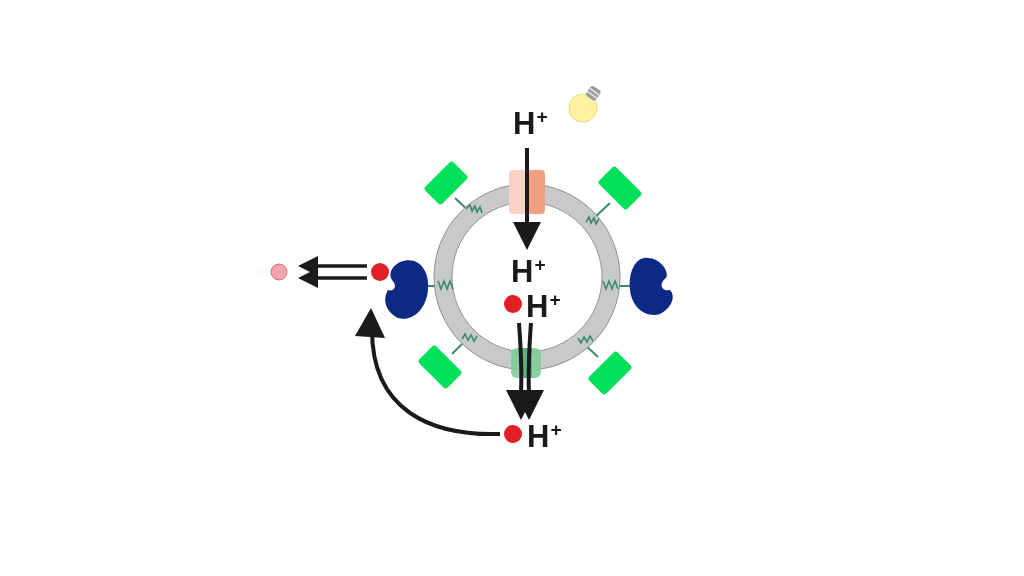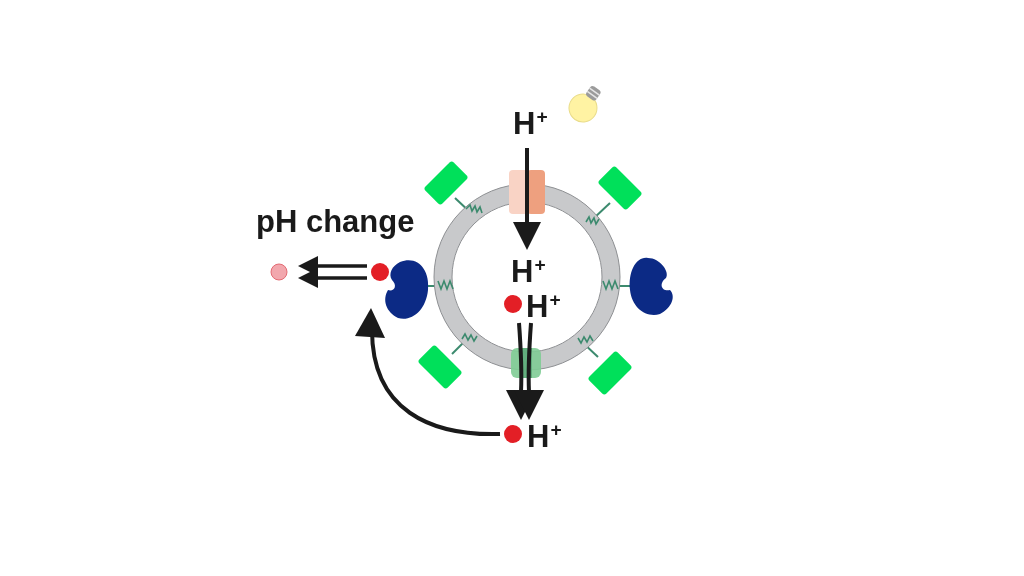--- a/index.html
+++ b/index.html
@@ -93,19 +93,18 @@
       <path d="M318,256 L298,266 L318,276 Z" fill="#1a1a1a"></path>
       <path d="M318,268 L298,278 L318,288 Z" fill="#1a1a1a"></path>
     </g>
 
     <circle cx="279" cy="272" r="8" fill="#f2a7ad" stroke="#e36a73" stroke-width="1"></circle>
     <circle cx="380" cy="272" r="9" fill="#e31f26"></circle>
     <circle cx="513" cy="304" r="9" fill="#e31f26"></circle>
     <circle cx="513" cy="434" r="9" fill="#e31f26"></circle>
   </svg>
 
-  <div class="lbl" style="left:256px; top:206px; font-size:31px;">pH change</div>
 
   <div class="lbl" style="left:513px; top:107px; font-size:31px;"><span>H</span><sup>+</sup></div>
   <div class="lbl" style="left:511px; top:255px; font-size:31px;"><span>H</span><sup>+</sup></div>
   <div class="lbl" style="left:526px; top:290px; font-size:31px;"><span>H</span><sup>+</sup></div>
   <div class="lbl" style="left:527px; top:420px; font-size:31px;"><span>H</span><sup>+</sup></div>
 </div>
 
 </body></html>

